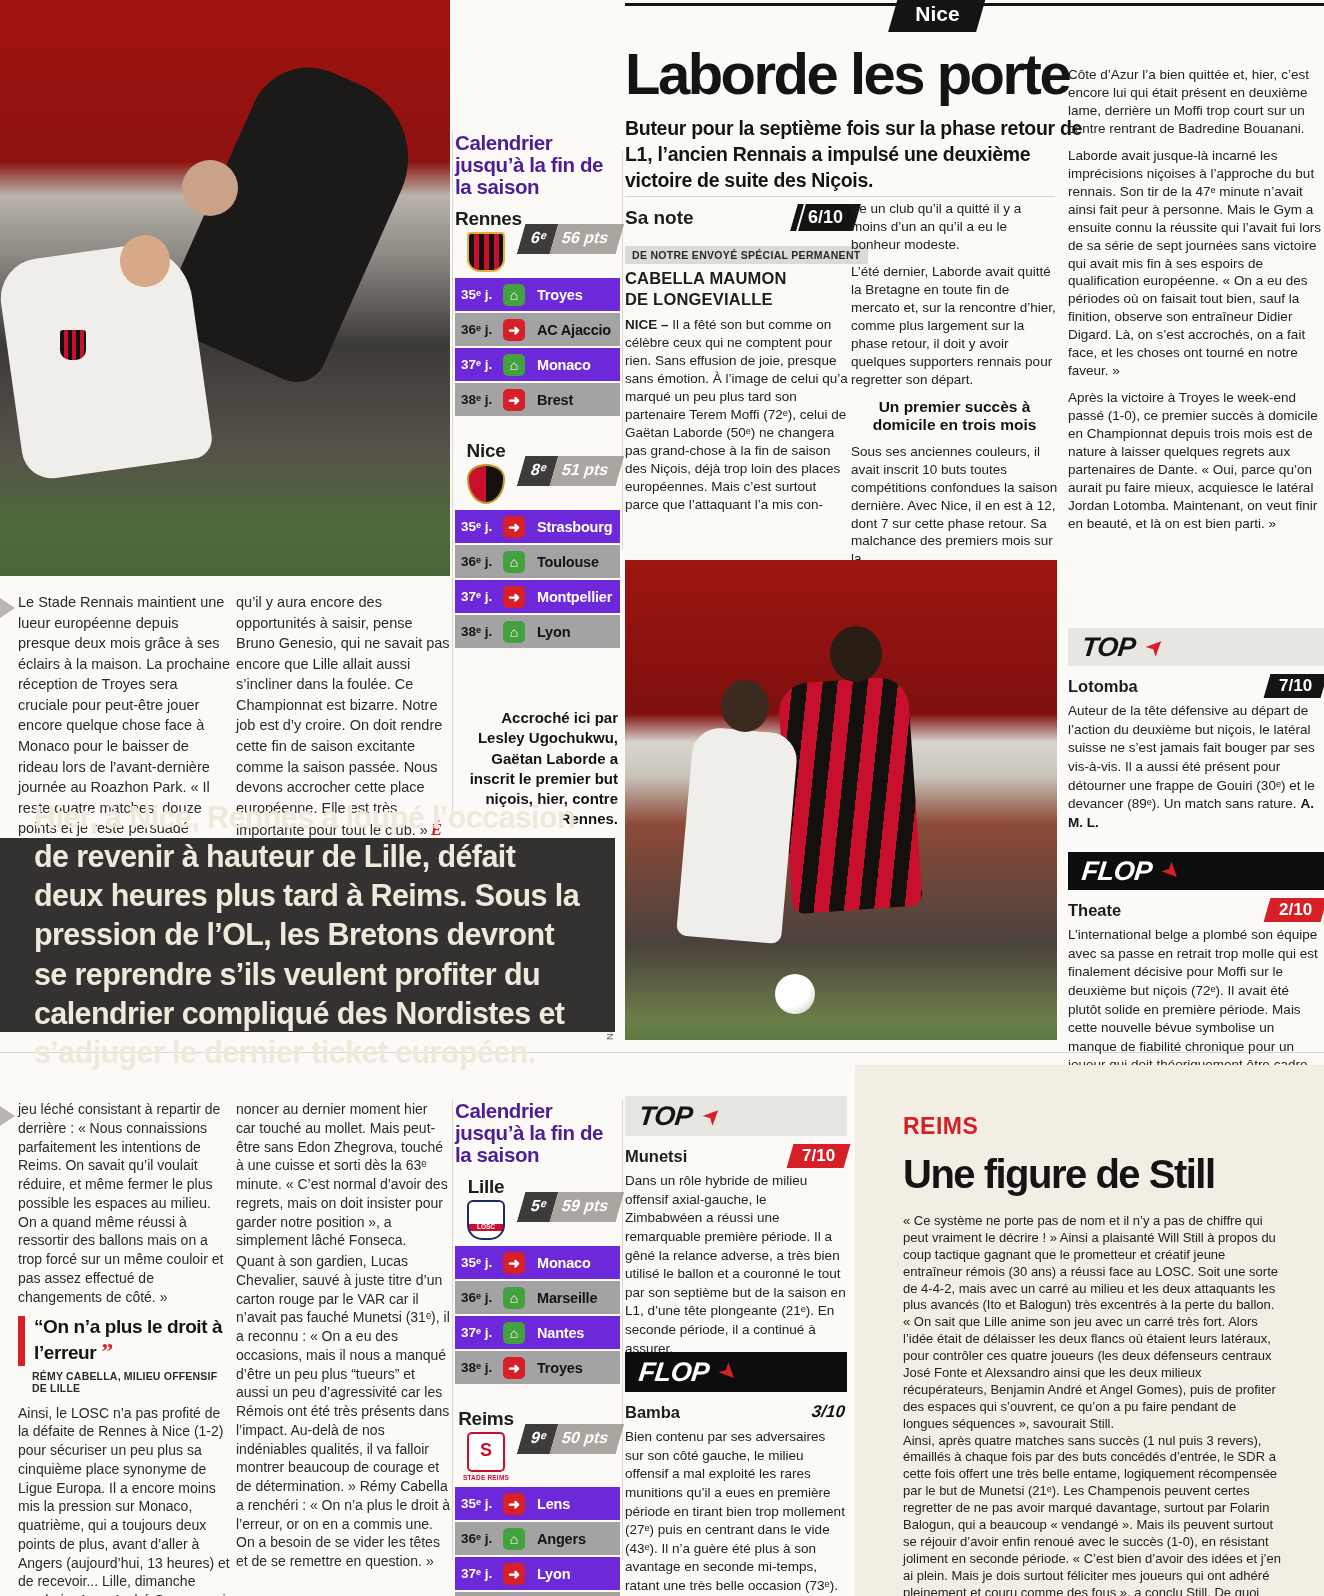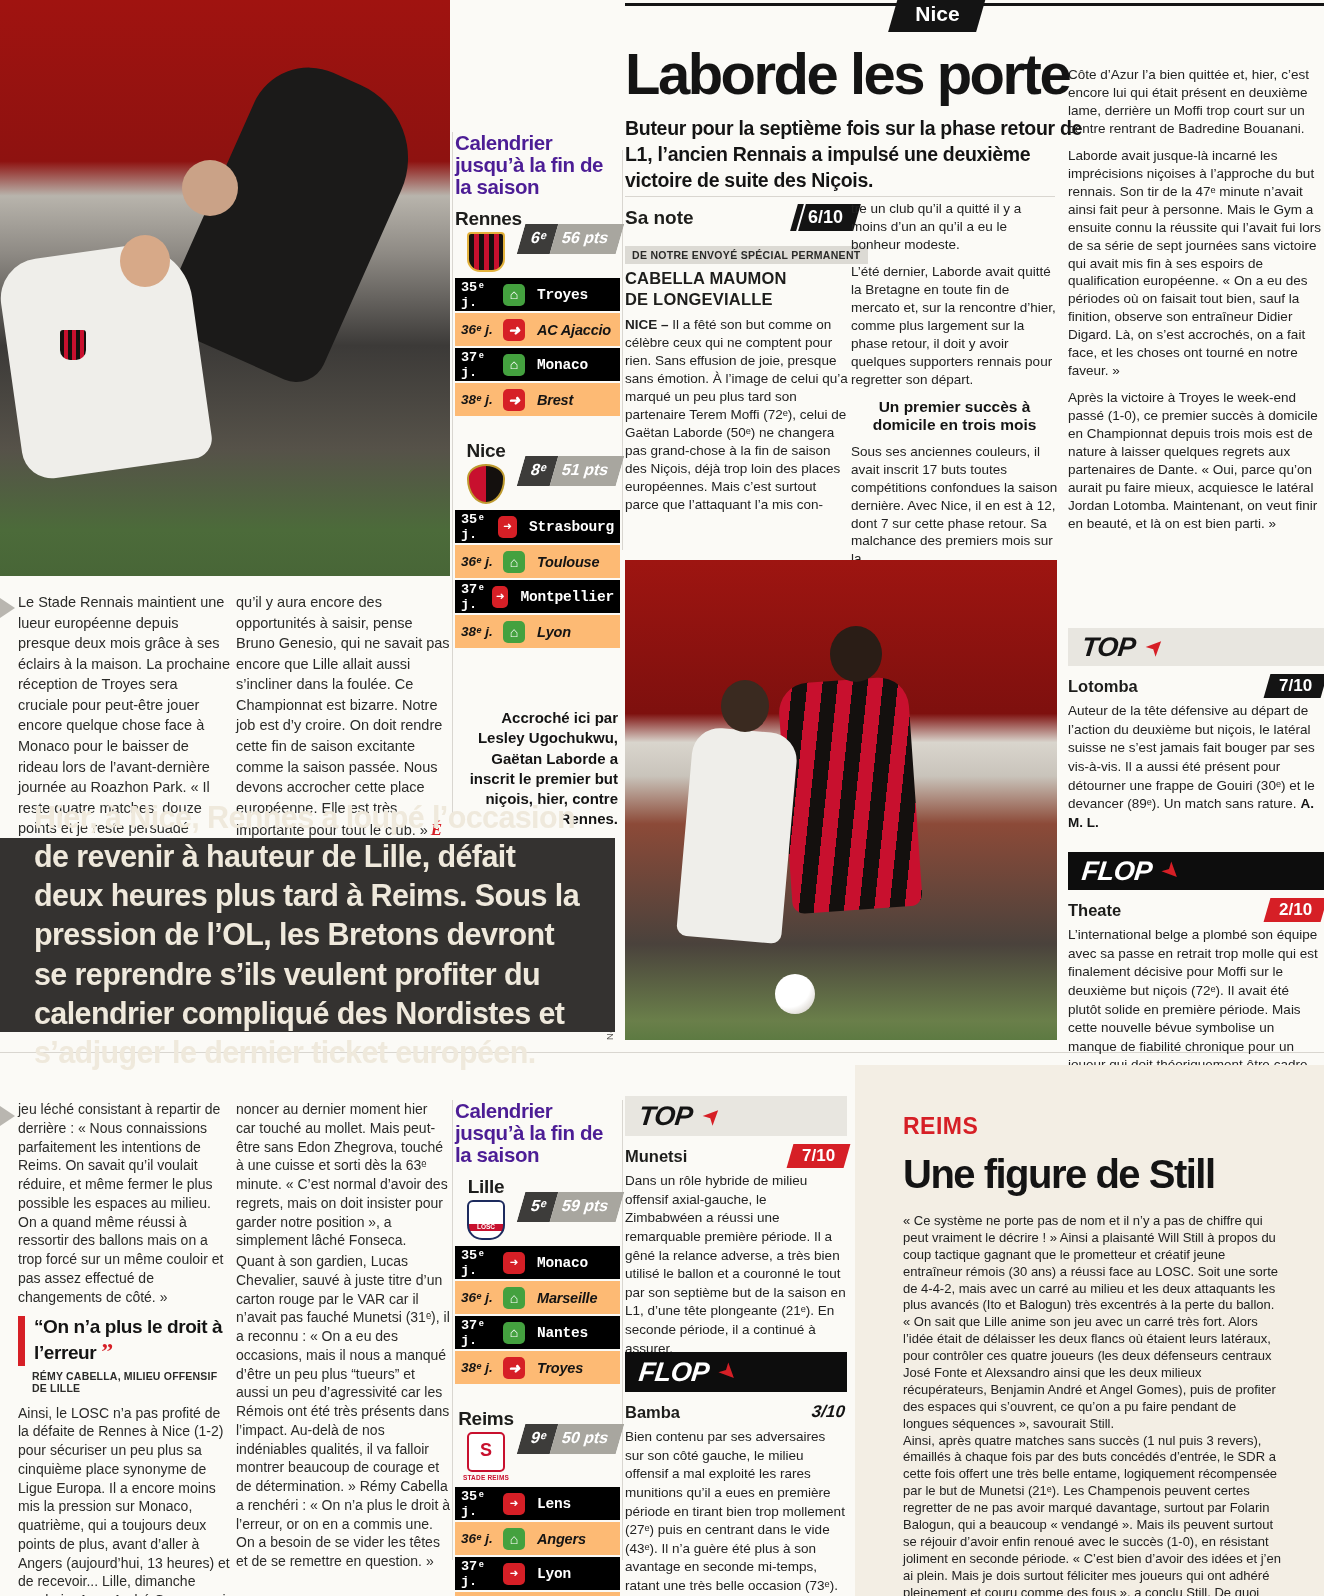--- a/index.html
+++ b/index.html
@@ -56,22 +56,22 @@
   .crest-nice{background:linear-gradient(90deg,#c8102e 50%,#14100e 50%);border:2px solid #bf9b30;border-radius:50% 50% 50% 50%/35% 35% 62% 62%;}
   .crest-lille{background:linear-gradient(180deg,#ffffff 0 60%,#c8102e 60% 80%,#ffffff 80%);border:2px solid #1d2b5e;border-radius:6px 6px 15px 15px;}
   .crest-lille .crest-label{position:absolute;left:0;right:0;top:58%;font-size:6.5px;font-weight:bold;color:#fff;}
   .crest-reims{background:#fff;border:2px solid #c8102e;border-radius:5px;color:#c8102e;font-weight:bold;font-size:18px;line-height:32px;}
   .crest-caption{font-size:6.5px;font-weight:bold;color:#c8102e;margin-top:2px;letter-spacing:.2px;}
   .rank-badge{margin-left:4px;margin-top:16px;display:flex;transform:skewX(-16deg);height:30px;overflow:hidden;}
   .rank-badge .rank{background:#3d3c3a;color:#fff;font-weight:bold;font-size:16px;padding:5px 8px 0 10px;}
   .rank-badge .pts{background:#a8a69f;color:#fff;font-weight:bold;font-size:16px;padding:5px 12px 0 8px;white-space:nowrap;}
   .cal-rows{}
   .cal-row{display:flex;align-items:center;height:33px;margin-bottom:2px;padding:0 6px;}
-  .cal-row.dark{background:#000000;color:#fff;font-family:Liberation Mono, monospace;}
-  .cal-row.light{background:#fdba74;color:#141414;font-style:italic;}
+  .cal-row.dark{background:#6d28d9;color:#fff;}
+  .cal-row.light{background:#a3a3a3;color:#141414;}
   .cal-row .day{width:42px;font-size:13.5px;font-weight:bold;}
   .cal-row .venue{width:22px;height:22px;border-radius:5px;color:#fff;font-size:14px;line-height:22px;text-align:center;font-weight:bold;margin-right:12px;}
   .venue.home{background:#44a13f;}
   .venue.away{background:#d61f26;}
   .cal-row .opp{font-size:14.5px;font-weight:bold;letter-spacing:-.2px;}
   
   .midcolA{left:18px;top:592px;width:212px;}
   .midcolB{left:236px;top:592px;width:214px;}
   .midcol p{margin:0;font-size:14.5px;line-height:1.42;color:#2b2b29;}
   .cont-tri{width:0;height:0;border-left:15px solid #b9b6b0;border-top:10px solid transparent;border-bottom:10px solid transparent;}
@@ -157,21 +157,21 @@
   <div class="abs acol col1">
       <p><strong>NICE – </strong>Il a fêté son but comme on célèbre ceux qui ne comptent pour rien. Sans effusion de joie, presque sans émotion. À l’image de celui qu’a marqué un peu plus tard son partenaire Terem Moffi (72ᵉ), celui de Gaëtan Laborde (50ᵉ) ne changera pas grand-chose à la fin de saison des Niçois, déjà trop loin des places européennes. Mais c’est surtout parce que l’attaquant l’a mis con-</p>
     </div>
   <div class="abs acol col2">
     <div>
         <p>tre un club qu’il a quitté il y a moins d’un an qu’il a eu le bonheur modeste.</p>
         <p>L’été dernier, Laborde avait quitté la Bretagne en toute fin de mercato et, sur la rencontre d’hier, comme plus largement sur la phase retour, il doit y avoir quelques supporters rennais pour regretter son départ.</p>
       </div>
     <div class="subhead" style="position:static;">Un premier succès à domicile en trois mois</div>
     <div>
-        <p>Sous ses anciennes couleurs, il avait inscrit 17 buts toutes compétitions confondues la saison dernière. Avec Nice, il en est à 12, dont 7 sur cette phase retour. Sa malchance des premiers mois sur la</p>
+        <p>Sous ses anciennes couleurs, il avait inscrit 10 buts toutes compétitions confondues la saison dernière. Avec Nice, il en est à 12, dont 7 sur cette phase retour. Sa malchance des premiers mois sur la</p>
       </div>
   </div>
   <div class="abs acol col3">
       <p>Côte d’Azur l’a bien quittée et, hier, c’est encore lui qui était présent en deuxième lame, derrière un Moffi trop court sur un centre rentrant de Badredine Bouanani.</p>
       <p>Laborde avait jusque-là incarné les imprécisions niçoises à l’approche du but rennais. Son tir de la 47ᵉ minute n’avait ainsi fait peur à personne. Mais le Gym a ensuite connu la réussite qui l’avait fui lors de sa série de sept journées sans victoire qui avait mis fin à ses espoirs de qualification européenne. « On a eu des périodes où on faisait tout bien, sauf la finition, observe son entraîneur Didier Digard. Là, on s’est accrochés, on a fait face, et les choses ont tourné en notre faveur. »</p>
       <p>Après la victoire à Troyes le week-end passé (1-0), ce premier succès à domicile en Championnat depuis trois mois est de nature à laisser quelques regrets aux partenaires de Dante. « Oui, parce qu’on aurait pu faire mieux, acquiesce le latéral Jordan Lotomba. Maintenant, on veut finir en beauté, et là on est bien parti. »</p>
     </div>
 
   <div class="abs cal-col-top">
     <h3 class="cal-title">Calendrier jusqu’à la fin de la saison</h3>

